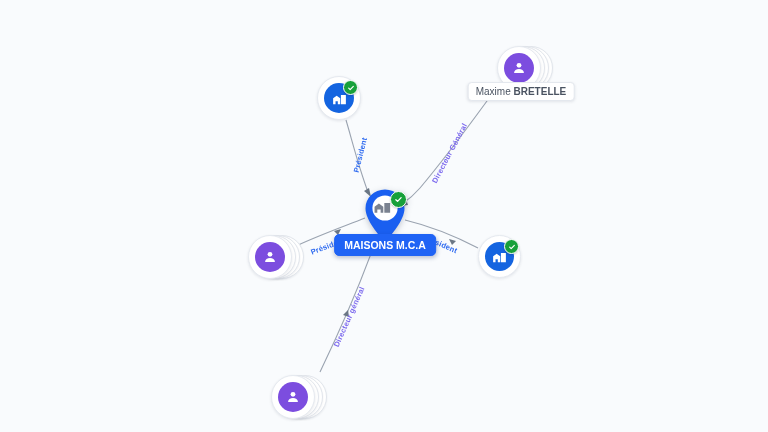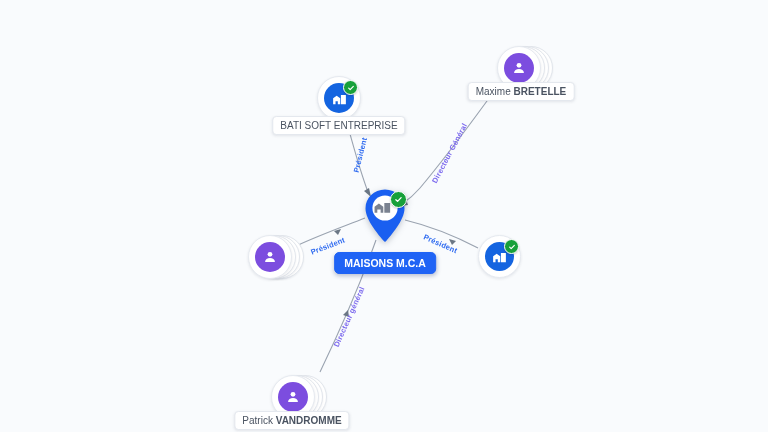--- a/index.html
+++ b/index.html
@@ -115,21 +115,20 @@
   }
   .node-label.primary {
     background: #1f63f5;
     color: #ffffff;
     font-weight: bold;
     border: 1px solid #1f63f5;
     box-shadow: 0 2px 4px rgba(20,40,100,0.28);
     font-size: 10.5px;
     padding: 4px 9px;
     border-radius: 5px;
-    margin-top: 18px;
   }
   .node-label .given { font-weight: normal; }
   .node-label .family { font-weight: bold; }
 </style>
 </head>
 <body>
 
 <div id="canvas">
 
   <svg id="edges" viewBox="0 0 768 432" width="768" height="432">
@@ -168,21 +167,20 @@
           <path fill="#ffffff" d="M14 20V7h7v13h-7zm1.8-10.6h1.6v1.6h-1.6V9.4zm3.2 0h1.6v1.6H19V9.4zm-3.2 3.3h1.6v1.6h-1.6v-1.6zm3.2 0h1.6v1.6H19v-1.6zm-3.2 3.3h1.6v1.6h-1.6v-1.6zm3.2 0h1.6v1.6H19v-1.6z"></path>
         </svg>
       </div>
     </div>
     <div class="badge" style="left:4px; top:-18px; width:13px; height:13px;">
       <svg width="8" height="8" viewBox="0 0 24 24" aria-hidden="true">
         <path fill="none" stroke="#ffffff" stroke-width="3.4" stroke-linecap="round" stroke-linejoin="round" d="M5 12.5l4.5 4.5L19 7"></path>
       </svg>
     </div>
   </div>
-  <div class="node-label light" style="left:339px; top:116px;">BATI SOFT ENTREPRISE</div>
 
   <div class="node" style="left:521px; top:67px;">
     <div class="stack" style="left:-12px; top:-21px; width:42px; height:42px;"></div>
     <div class="stack" style="left:-16px; top:-21px; width:42px; height:42px;"></div>
     <div class="stack" style="left:-20px; top:-21px; width:42px; height:42px;"></div>
     <div class="disc" style="left:-24px; top:-21px; width:42px; height:42px;">
       <div class="inner person" style="width:30px; height:30px;">
         <svg width="16" height="16" viewBox="0 0 24 24" aria-hidden="true">
           <circle cx="12" cy="8" r="3.6" fill="#ffffff"></circle>
           <path fill="#ffffff" d="M4.6 19.6c0-4 3.4-6.1 7.4-6.1s7.4 2.1 7.4 6.1H4.6z"></path>
@@ -230,24 +228,20 @@
     <div class="stack" style="left:-14px; top:-21px; width:42px; height:42px;"></div>
     <div class="stack" style="left:-18px; top:-21px; width:42px; height:42px;"></div>
     <div class="disc" style="left:-22px; top:-21px; width:42px; height:42px;">
       <div class="inner person" style="width:30px; height:30px;">
         <svg width="16" height="16" viewBox="0 0 24 24" aria-hidden="true">
           <circle cx="12" cy="8" r="3.6" fill="#ffffff"></circle>
           <path fill="#ffffff" d="M4.6 19.6c0-4 3.4-6.1 7.4-6.1s7.4 2.1 7.4 6.1H4.6z"></path>
         </svg>
       </div>
     </div>
-  </div>
-  <div class="node-label light" style="left:292px; top:411px;">
-    <span class="given">Patrick</span> 
-    <span class="family">VANDROMME</span>
   </div>
 
   <div class="pin-wrap" style="left:363px; top:188px;">
     <svg width="44" height="56" viewBox="0 0 44 56" aria-hidden="true">
       <path fill="#1a5ff0" d="M22 1.5c-11 0-19.5 8.3-19.5 19 0 11.8 14.2 27.5 18.1 32.3a1.8 1.8 0 0 0 2.8 0C27.3 48 41.5 32.3 41.5 20.5 41.5 9.8 33 1.5 22 1.5z"></path>
       <circle cx="22" cy="20" r="12.6" fill="#ffffff"></circle>
       <g transform="translate(10.6,9.2) scale(0.95)">
         <path fill="#7b8290" d="M1 16.5V10l4.6-3.3L10.2 10v6.5H7.4v-3.6H3.9v3.6H1z"></path>
         <path fill="#7b8290" d="M11.3 16.5V6.1h6.1v10.4h-6.1zm1.5-8.6h1.3v1.3h-1.3V7.9zm2.7 0h1.3v1.3h-1.3V7.9zm-2.7 2.8h1.3V12h-1.3v-1.3zm2.7 0h1.3V12h-1.3v-1.3zm-2.7 2.8h1.3v1.3h-1.3v-1.3zm2.7 0h1.3v1.3h-1.3v-1.3z"></path>
       </g>

